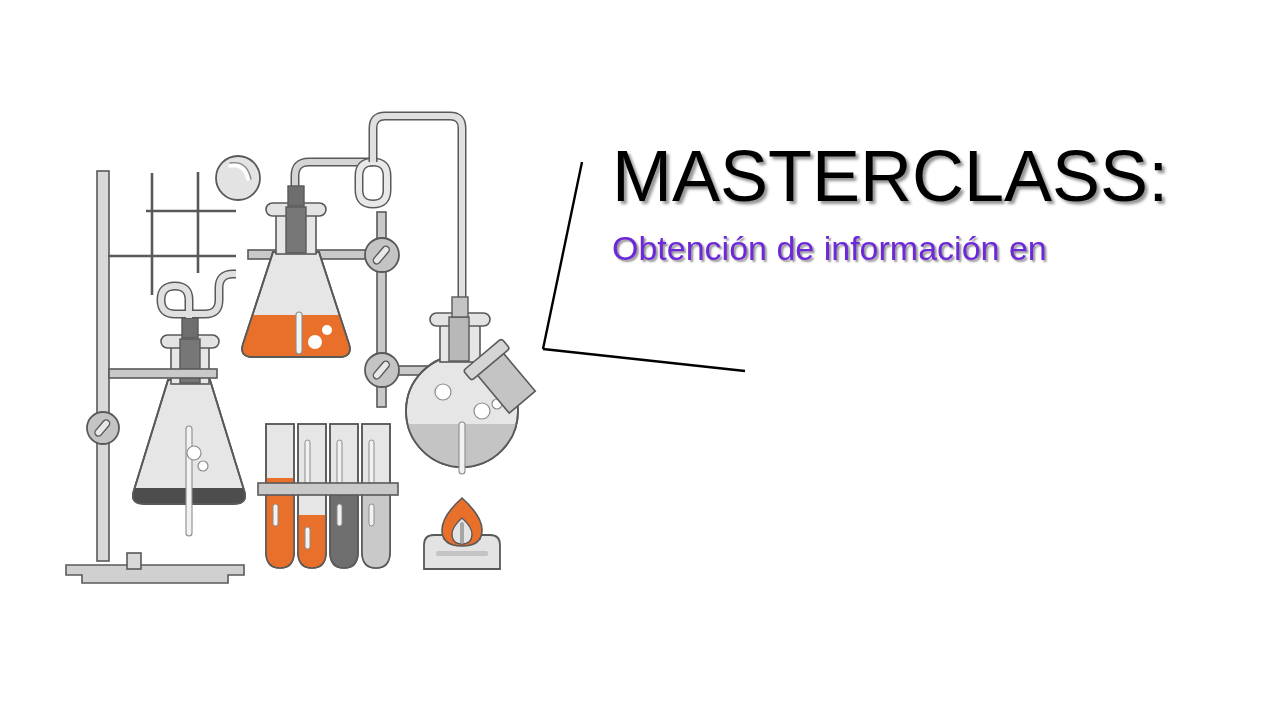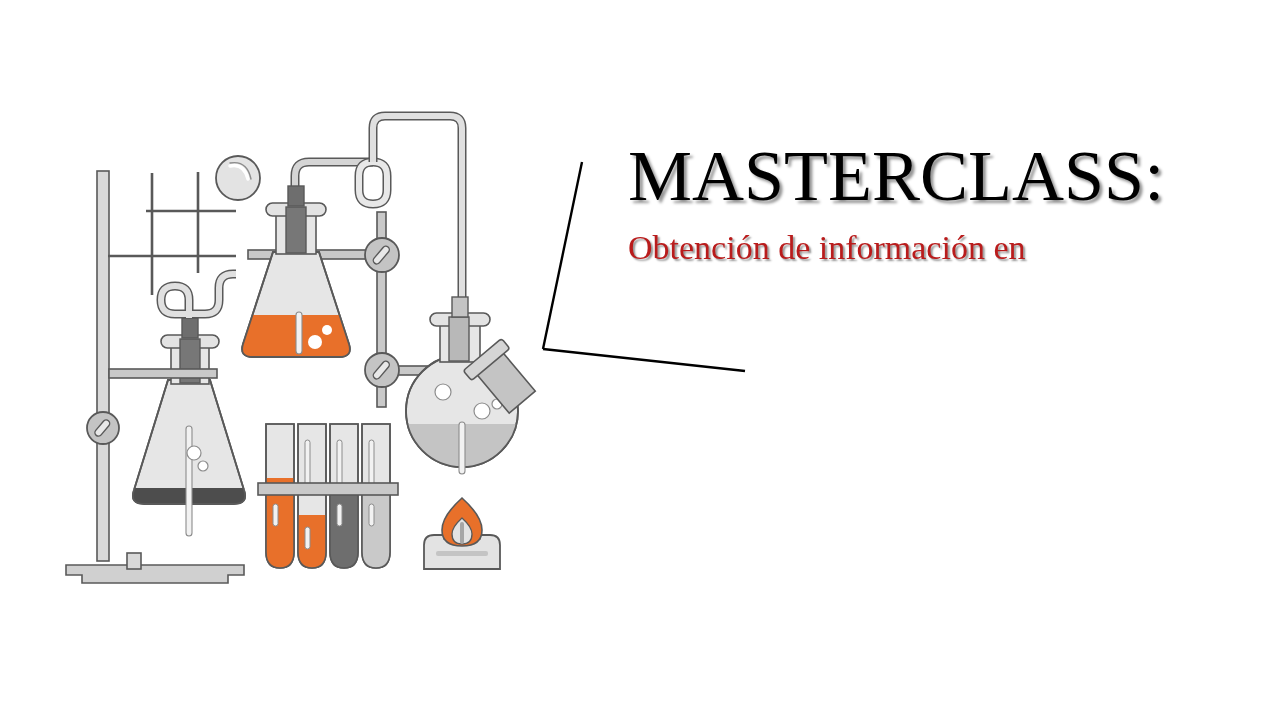--- a/index.html
+++ b/index.html
@@ -19,40 +19,39 @@
   }
   #illustration {
     position: absolute;
     left: 0;
     top: 0;
     width: 1280px;
     height: 720px;
   }
   #text-block {
     position: absolute;
-    left: 628px;
+    left: 612px;
     top: 140px;
     width: 560px;
-    font-family: Liberation Serif, serif;
   }
   #title-line {
     font-size: 72px;
     line-height: 1.0;
     font-weight: 400;
     color: #000000;
     letter-spacing: 0px;
     text-shadow: 3px 3px 3px rgba(0,0,0,0.42);
     white-space: nowrap;
   }
   #subtitle-block {
     margin-top: 14px;
     font-size: 34px;
     line-height: 1.30;
     font-weight: 400;
-    color: #b91c1c;
+    color: #6d28d9;
     text-shadow: 2px 2px 2px rgba(0,0,0,0.42);
   }
   .sub-line { display: block; }
 </style>
 </head>
 <body>
 
 <div id="slide">
 
   <svg id="illustration" viewBox="0 0 1280 720" xmlns="http://www.w3.org/2000/svg">

